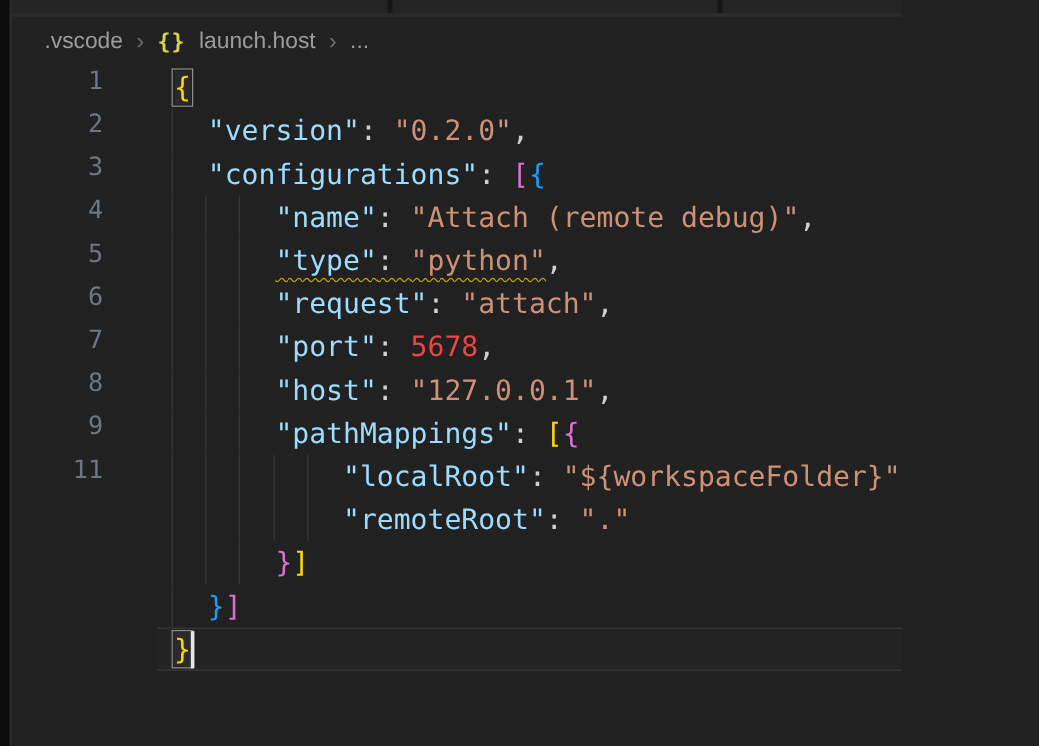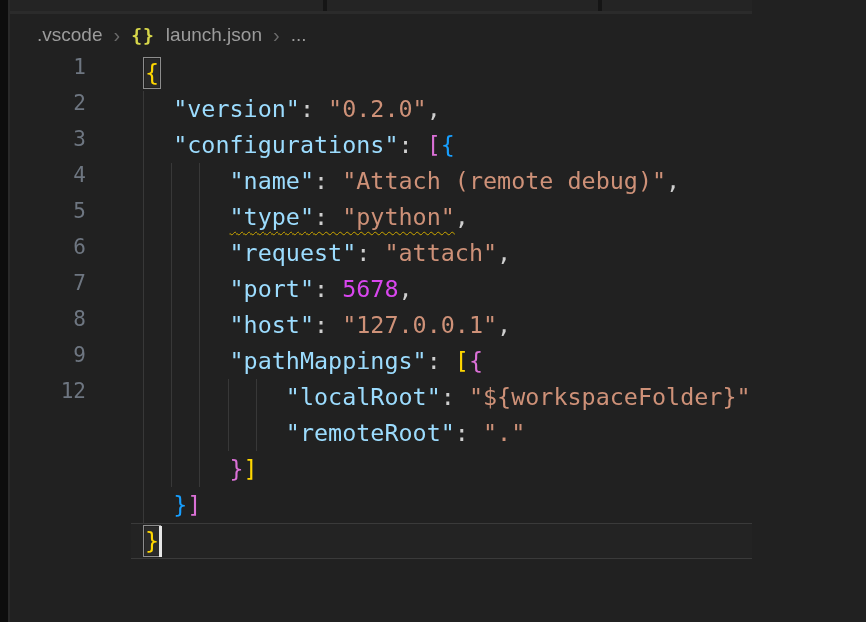--- a/index.html
+++ b/index.html
@@ -28,21 +28,21 @@
       font:21px "DejaVu Sans Mono",monospace;}
   .ln.active{color:#c9c9c9;}
   #code-area{position:absolute;left:0;top:0;right:0;}
   .code-line{position:relative;height:36px;line-height:36px;white-space:pre;padding-left:135px;
              font-family:"DejaVu Sans Mono",monospace;font-size:23.4px;color:#cfcfcf;}
   .line-content{position:relative;}
   .guide{position:absolute;top:0;bottom:0;width:1px;background:#383838;}
   .t-ws{color:#cfcfcf;}
   .t-key{color:#9cdcfe;}
   .t-str{color:#ce9178;}
-  .t-num{color:#d946ef;}
+  .t-num{color:#ef4444;}
   .t-pun{color:#cfcfcf;}
   .t-b1{color:#ffd700;}
   .t-b2{color:#da70d6;}
   .t-b3{color:#179fff;}
   .t-b1m{color:#ffd700;outline:1.4px solid #8d8d8d;outline-offset:1.5px;
          background:rgba(255,255,255,0.04);}
   .sq{text-decoration-line:underline;text-decoration-style:wavy;
       text-decoration-color:#cca700;text-decoration-thickness:1.2px;text-underline-offset:6px;}
   #cursor{position:absolute;left:149px;top:471px;width:3px;height:31px;background:#e6e6e6;}
 </style>
@@ -57,38 +57,38 @@
       <div class="tabseg" style="left: 602px; width: 253px;"></div>
     </div>
   <div id="header-band"></div>
   <div id="left-rail"></div>
   <div id="rail-border"></div>
 
   <div id="breadcrumb">
     <span>.vscode</span>
     <span class="chev">›</span>
     <span class="json-icon">{}</span>
-    <span>launch.json</span>
+    <span>launch.host</span>
     <span class="chev">›</span>
     <span>...</span>
   </div>
 
   <div id="editor">
     <div id="current-line"></div>
     <div id="gutter">
         <div class="ln">1</div>
         <div class="ln">2</div>
         <div class="ln">3</div>
         <div class="ln">4</div>
         <div class="ln">5</div>
         <div class="ln">6</div>
         <div class="ln">7</div>
         <div class="ln">8</div>
         <div class="ln">9</div>
-        <div class="ln">12</div>
+        <div class="ln">11</div>
       </div>
     <div id="code-area">
         <div class="code-line"><span class="line-content"><span class="t-b1m">{</span></span></div>
         <div class="code-line"><i class="guide" style="left: 133px;"></i><span class="line-content"><span class="t-ws">  </span><span class="t-key">"version"</span><span class="t-pun">: </span><span class="t-str">"0.2.0"</span><span class="t-pun">,</span></span></div>
         <div class="code-line"><i class="guide" style="left: 133px;"></i><span class="line-content"><span class="t-ws">  </span><span class="t-key">"configurations"</span><span class="t-pun">: </span><span class="t-b2">[</span><span class="t-b3">{</span></span></div>
         <div class="code-line"><i class="guide" style="left: 133px;"></i><i class="guide" style="left: 161.2px;"></i><i class="guide" style="left: 189.4px;"></i><span class="line-content"><span class="t-ws">      </span><span class="t-key">"name"</span><span class="t-pun">: </span><span class="t-str">"Attach (remote debug)"</span><span class="t-pun">,</span></span></div>
         <div class="code-line"><i class="guide" style="left: 133px;"></i><i class="guide" style="left: 161.2px;"></i><i class="guide" style="left: 189.4px;"></i><span class="line-content"><span class="t-ws">      </span><span class="sq"><span class="t-key">"type"</span><span class="t-pun">: </span><span class="t-str">"python"</span></span><span class="t-pun">,</span></span></div>
         <div class="code-line"><i class="guide" style="left: 133px;"></i><i class="guide" style="left: 161.2px;"></i><i class="guide" style="left: 189.4px;"></i><span class="line-content"><span class="t-ws">      </span><span class="t-key">"request"</span><span class="t-pun">: </span><span class="t-str">"attach"</span><span class="t-pun">,</span></span></div>
         <div class="code-line"><i class="guide" style="left: 133px;"></i><i class="guide" style="left: 161.2px;"></i><i class="guide" style="left: 189.4px;"></i><span class="line-content"><span class="t-ws">      </span><span class="t-key">"port"</span><span class="t-pun">: </span><span class="t-num">5678</span><span class="t-pun">,</span></span></div>
         <div class="code-line"><i class="guide" style="left: 133px;"></i><i class="guide" style="left: 161.2px;"></i><i class="guide" style="left: 189.4px;"></i><span class="line-content"><span class="t-ws">      </span><span class="t-key">"host"</span><span class="t-pun">: </span><span class="t-str">"127.0.0.1"</span><span class="t-pun">,</span></span></div>

